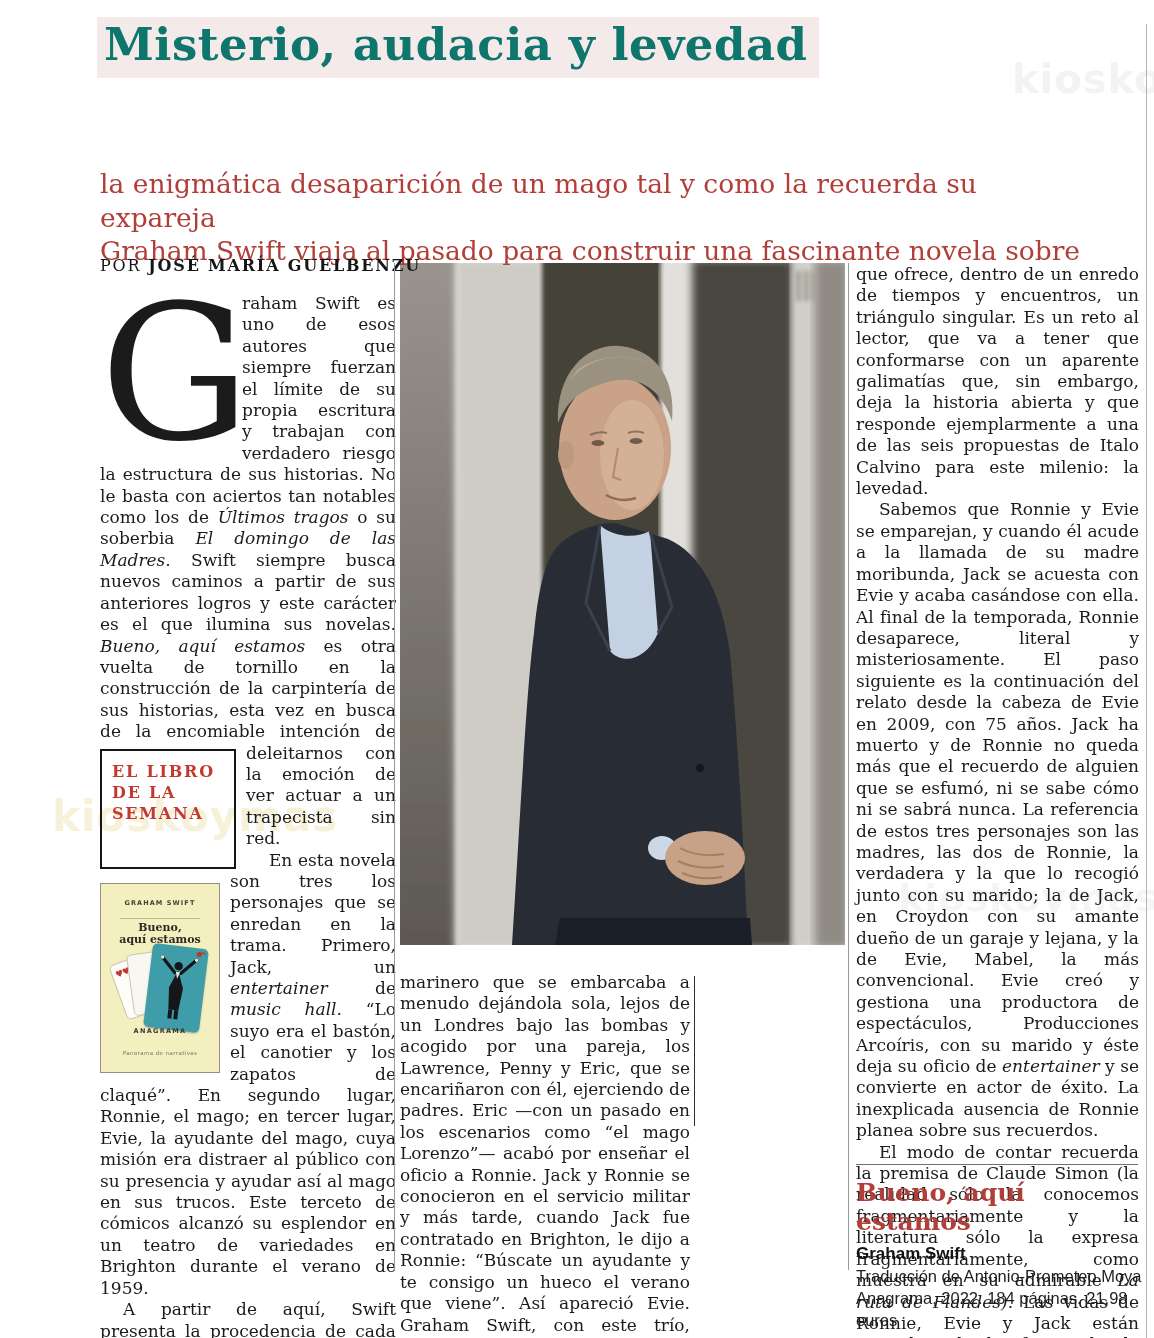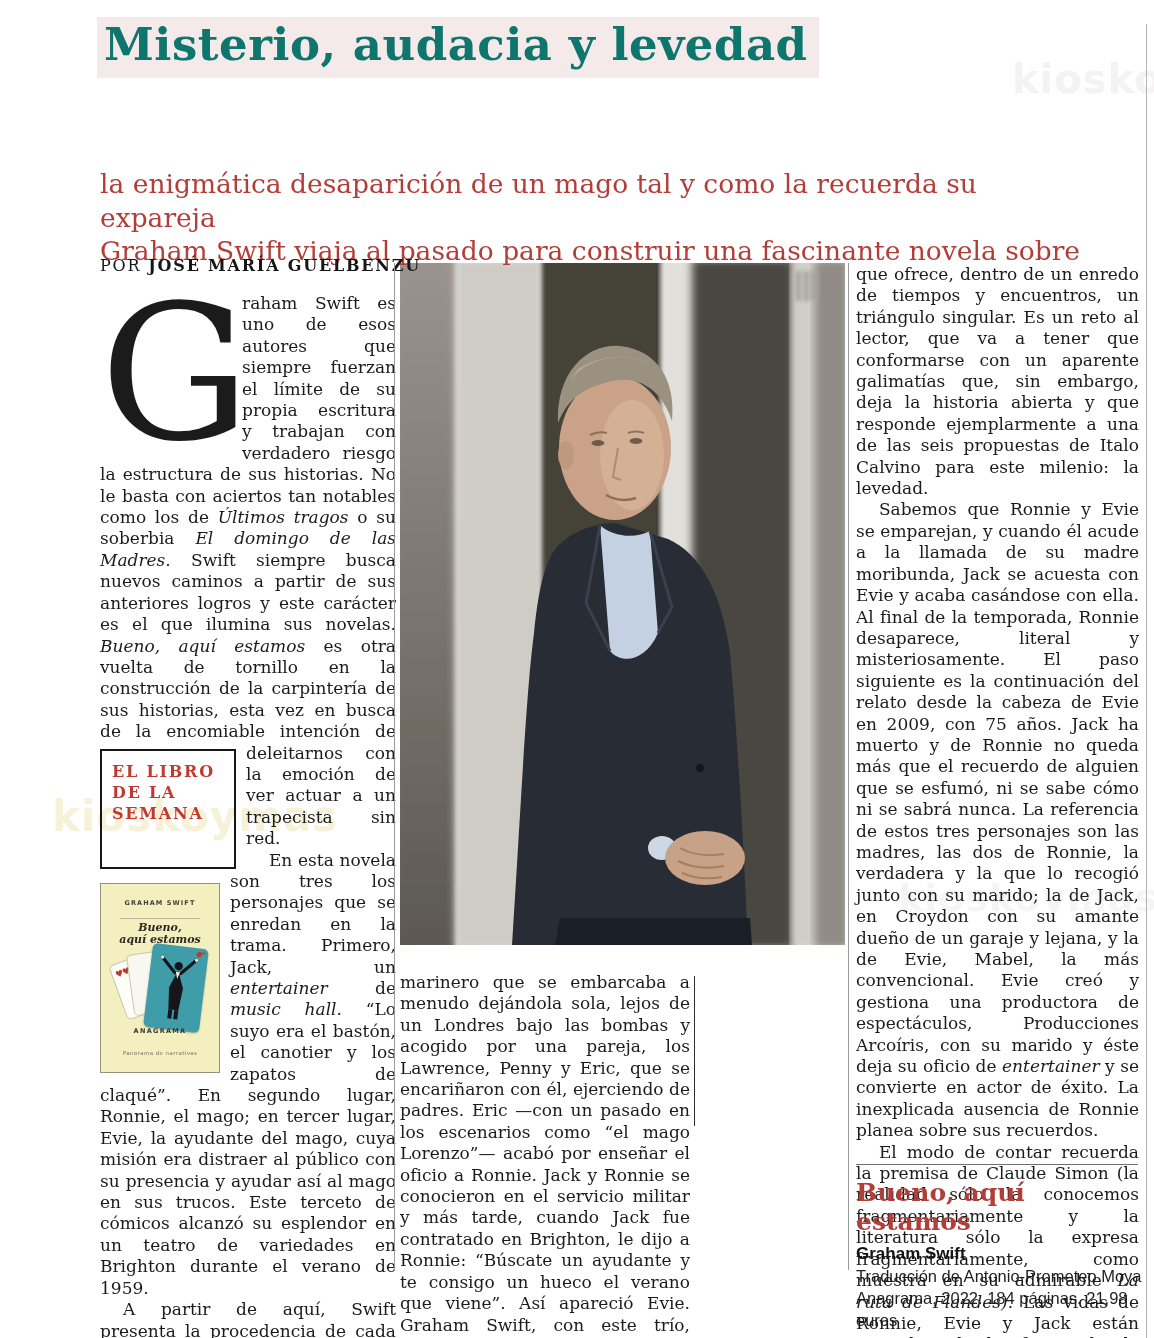--- a/index.html
+++ b/index.html
@@ -51,21 +51,21 @@
   .libro-line { display:block; font-weight:bold; font-size:16px; line-height:21px;
                 letter-spacing:1.8px; color:#c23a2f; }
 
   
   .cover { float:left; clear:left; display:block; width:120px; height:190px;
            margin:12px 10px 6px 0; background:#f4efbe; border:1px solid #97917c;
            position:relative; text-indent:0; text-align:center; overflow:hidden; }
   .cover-author { display:block; font-family:"DejaVu Sans", sans-serif; font-size:6.5px;
                   letter-spacing:1.1px; color:#44413a; margin-top:9px; font-weight:bold; }
   .cover-rule { display:block; width:80px; height:1px; background:#bdb698; margin:4px auto 3px; }
-  .cover-title { display:block; font-size:11px; font-style:italic; font-weight:bold;
+  .cover-title { display:block; font-size:11px; font-weight:bold;
                  line-height:12.5px; color:#2c2a24; }
   .cards { position:absolute; left:0; top:56px; width:120px; height:104px; }
   .card { position:absolute; border-radius:5px; }
   .card-w1 { left:16px; top:18px; width:38px; height:58px; background:#fdfdfa;
              border:1px solid #c9c5ad; transform:rotate(-20deg); }
   .card-w1 .pip { position:absolute; left:3px; top:0px; color:#c2372e; font-size:9px; letter-spacing:-1px; }
   .card-w2 { left:29px; top:12px; width:40px; height:62px; background:#f8f7f0;
              border:1px solid #c9c5ad; transform:rotate(-8deg); }
   .card-t  { left:47px; top:6px; width:56px; height:84px; background:#3f9daa;
              transform:rotate(7deg); box-shadow:0 1px 2px rgba(0,0,0,0.25); }

